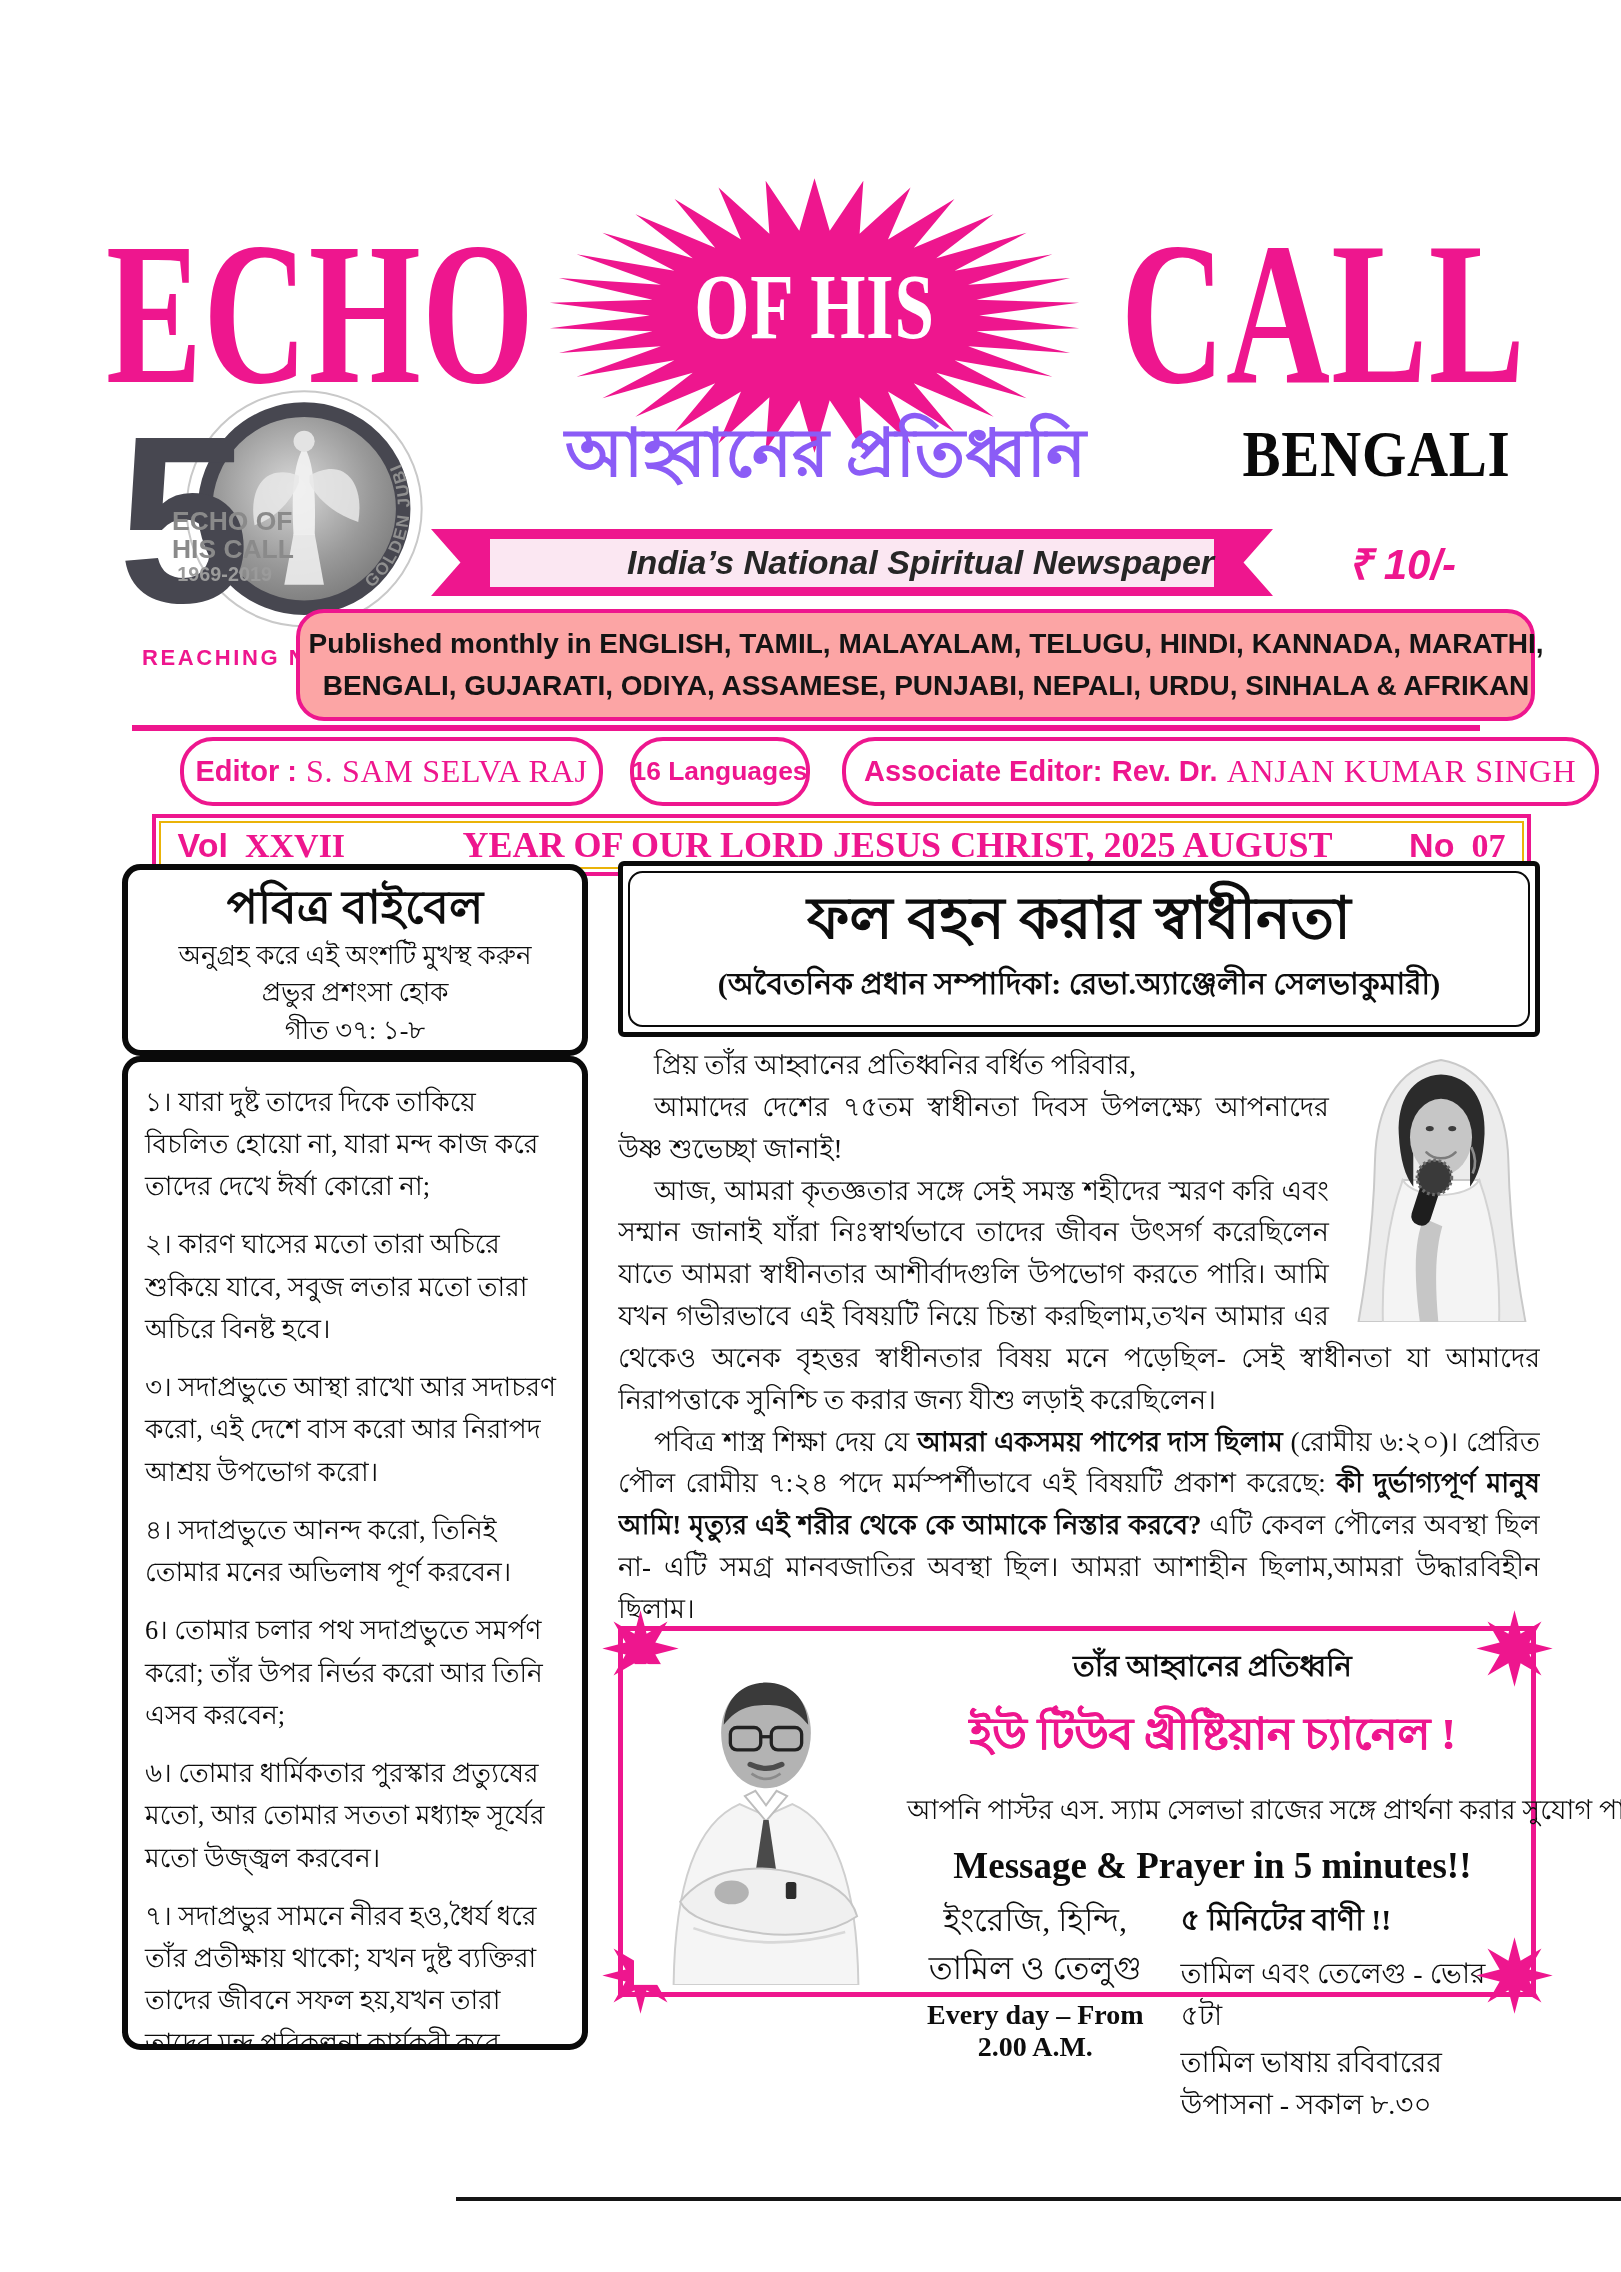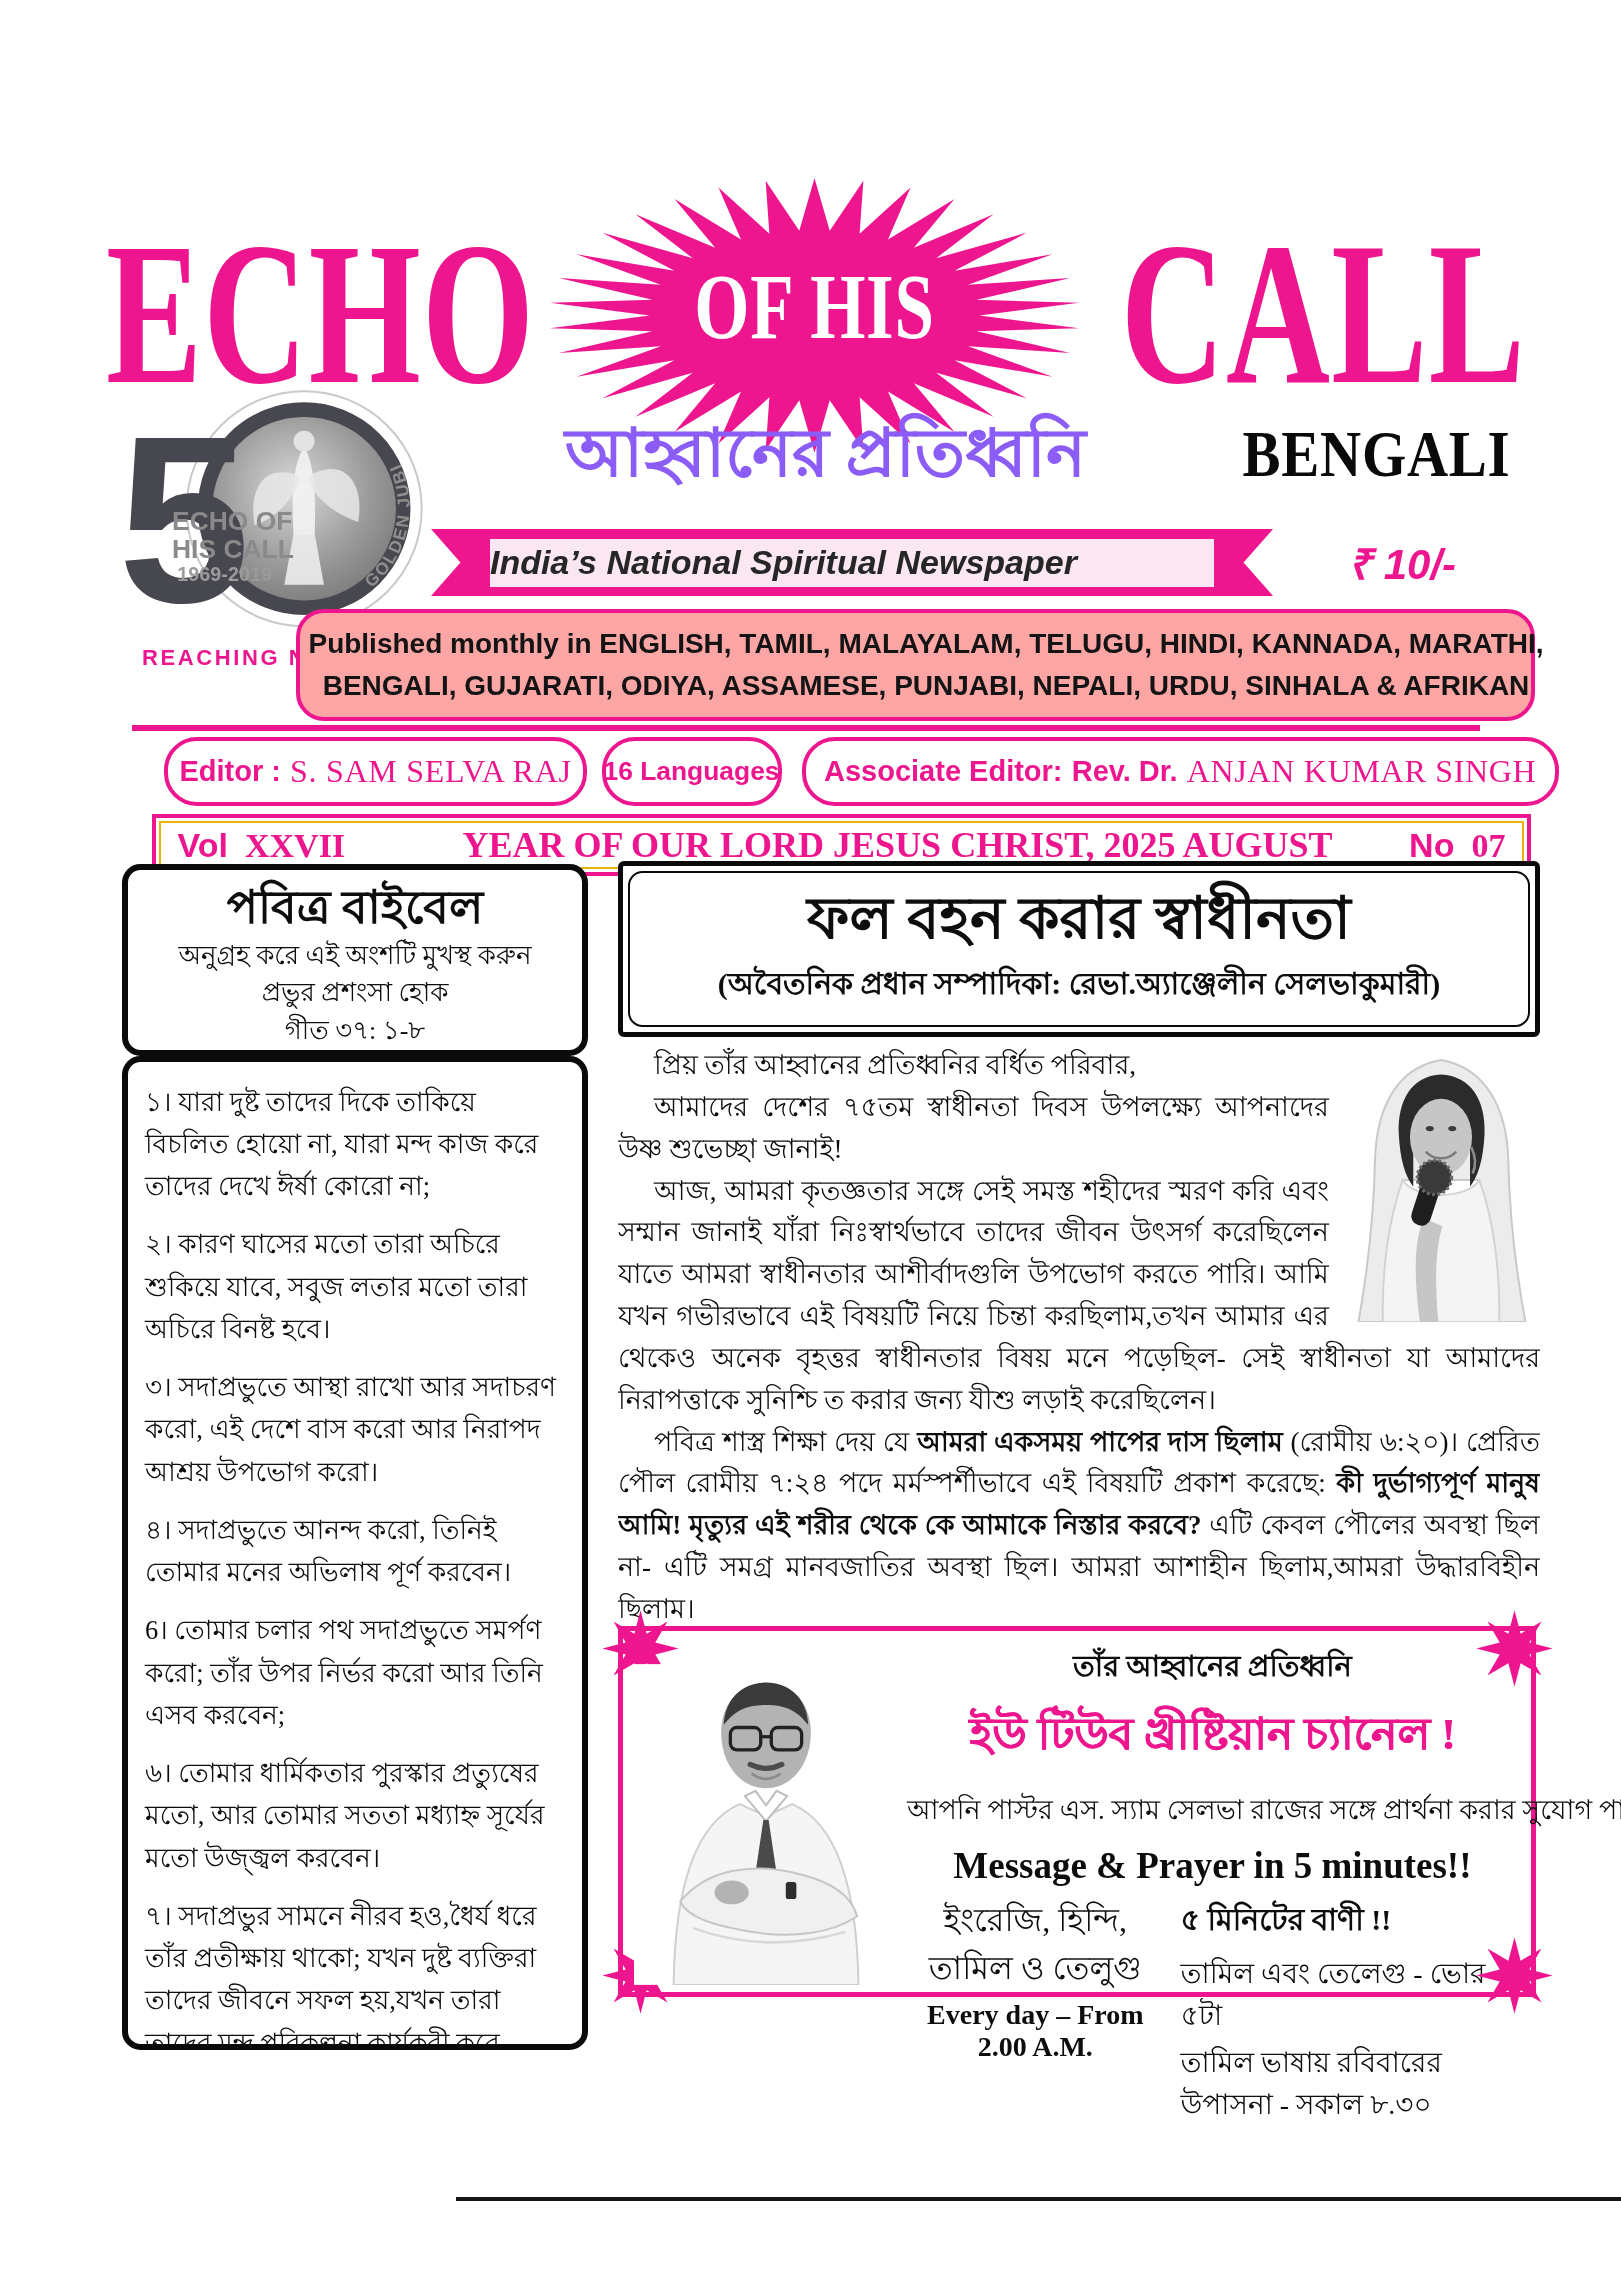--- a/index.html
+++ b/index.html
@@ -44,21 +44,21 @@
     transform:scaleY(1.15); transform-origin:top; letter-spacing:0.7px;
   }
   
   .ribbon {
     position:absolute; left:431px; top:529px; width:842px; height:67px;
     background:#EE168E;
     clip-path:polygon(0 0, 100% 0, 96.5% 50%, 100% 100%, 0 100%, 3.5% 50%);
     display:flex; align-items:center; justify-content:center;
   }
   .ribbon-inner {
-    width:86%; height:48px; background:#FBE7F2; display:flex; align-items:center; justify-content:flex-start;
+    width:86%; height:48px; background:#FBE7F2; display:flex; align-items:center; justify-content:flex-end;
   }
   .ribbon-inner span {
     font-family:"Liberation Sans",sans-serif; font-weight:bold; font-style:italic;
     font-size:34px; color:#262626; white-space:nowrap;
   }
   .price {
     position:absolute; left:1348px; top:534px; width:198px;
     font-family:"Liberation Sans",sans-serif; font-weight:bold; font-style:italic;
     font-size:42px; color:#EE168E; white-space:nowrap;
   }
@@ -69,21 +69,21 @@
     display:flex; flex-direction:column; align-items:center; justify-content:center;
     background:#fca5a5;
     padding-left:21px;
   }
   .pub-box div {
     font-family:"Liberation Sans",sans-serif; font-weight:bold; font-size:28px;
     color:#141414; line-height:1.5; white-space:nowrap;
   }
   .pink-rule { position:absolute; left:132px; top:725px; width:1348px; height:6px; background:#EE168E; }
   
-  .editor-row { position:absolute; left:164px; top:737px; width:1353px; height:69px; display:flex; }
+  .editor-row { position:absolute; left:180px; top:737px; width:1353px; height:69px; display:flex;gap:12px; }
   .capsule {
     border:4px solid #EE168E; border-radius:33px; height:69px;
     display:flex; align-items:center; justify-content:center; gap:9.2px;
     color:#EE168E; white-space:nowrap; background:#fff; padding:0 18.5px;
   }
   .capsule .lbl { font-family:"Liberation Sans",sans-serif; font-weight:bold; font-size:29px; }
   .capsule .nm  { font-family:"Liberation Serif",serif; font-size:32px; letter-spacing:0.7px; }
   .cap-editor { width:423px; }
   .cap-lang { width:180px; margin-left:14.5px; }
   .cap-lang .lbl { font-size:26.4px; }

